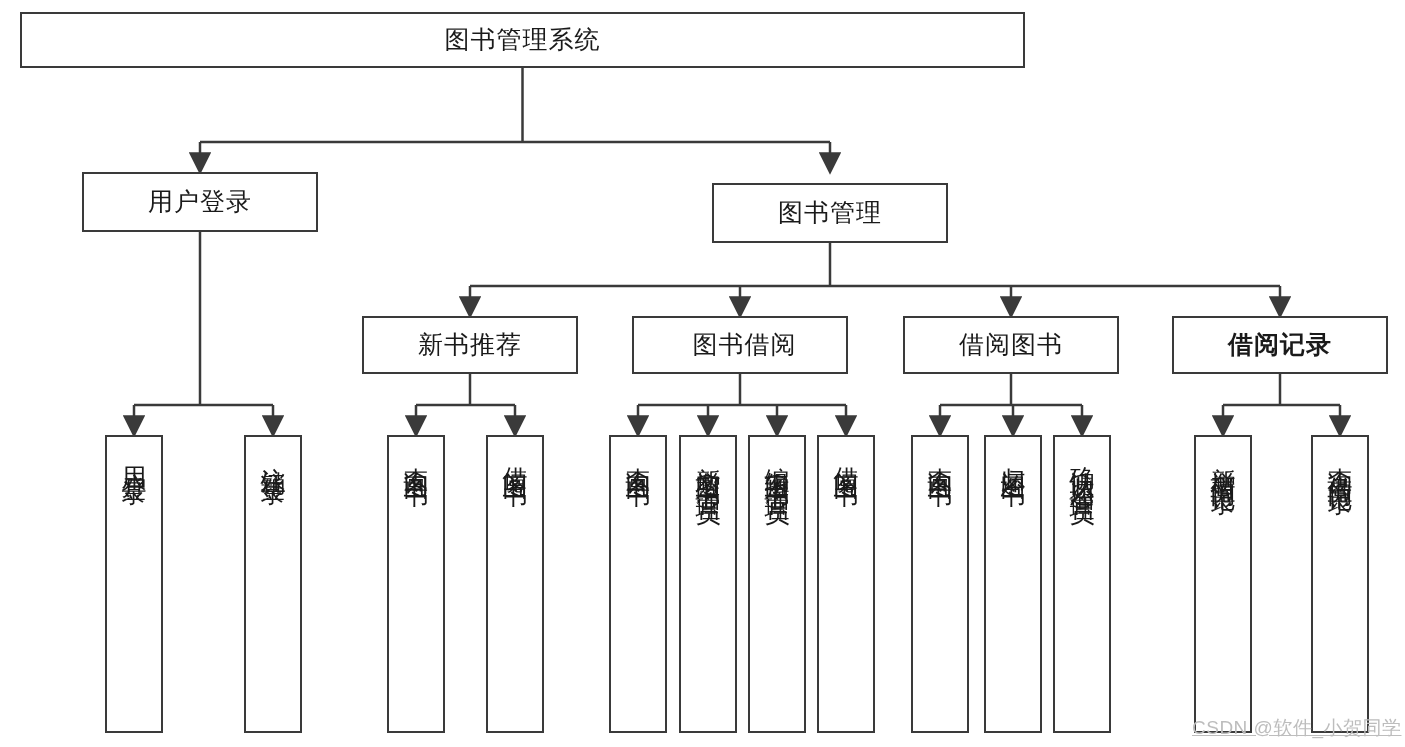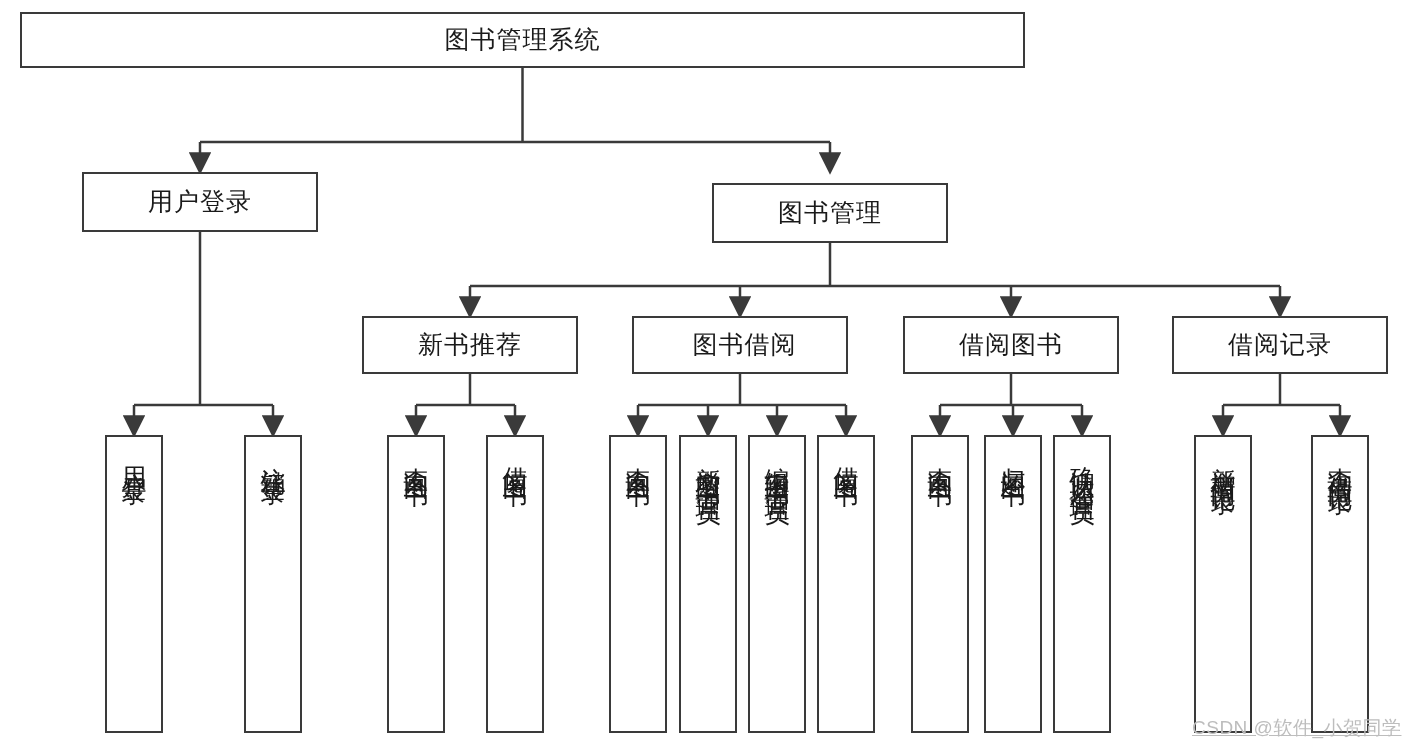--- a/index.html
+++ b/index.html
@@ -135,21 +135,21 @@
       </div>
       <div class="node h" style="left: 362px; top: 316px; width: 216px; height: 58px;">
         <span class="label">新书推荐</span>
       </div>
       <div class="node h" style="left: 632px; top: 316px; width: 216px; height: 58px; padding-left: 9px;">
         <span class="label">图书借阅</span>
       </div>
       <div class="node h" style="left: 903px; top: 316px; width: 216px; height: 58px;">
         <span class="label">借阅图书</span>
       </div>
-      <div class="node h" style="left: 1172px; top: 316px; width: 216px; height: 58px;">
+      <div class="node h" style="left: 1172px; top: 316px; width: 216px; height: 58px; font-weight: bold;">
         <span class="label">借阅记录</span>
       </div>
       <div class="node v" style="left: 105px; top: 435px; width: 58px; height: 298px;">
         <span class="label">用户登录</span>
       </div>
       <div class="node v" style="left: 244px; top: 435px; width: 58px; height: 298px;">
         <span class="label">注销登录</span>
       </div>
       <div class="node v" style="left: 387px; top: 435px; width: 58px; height: 298px;">
         <span class="label">查询图书</span>

